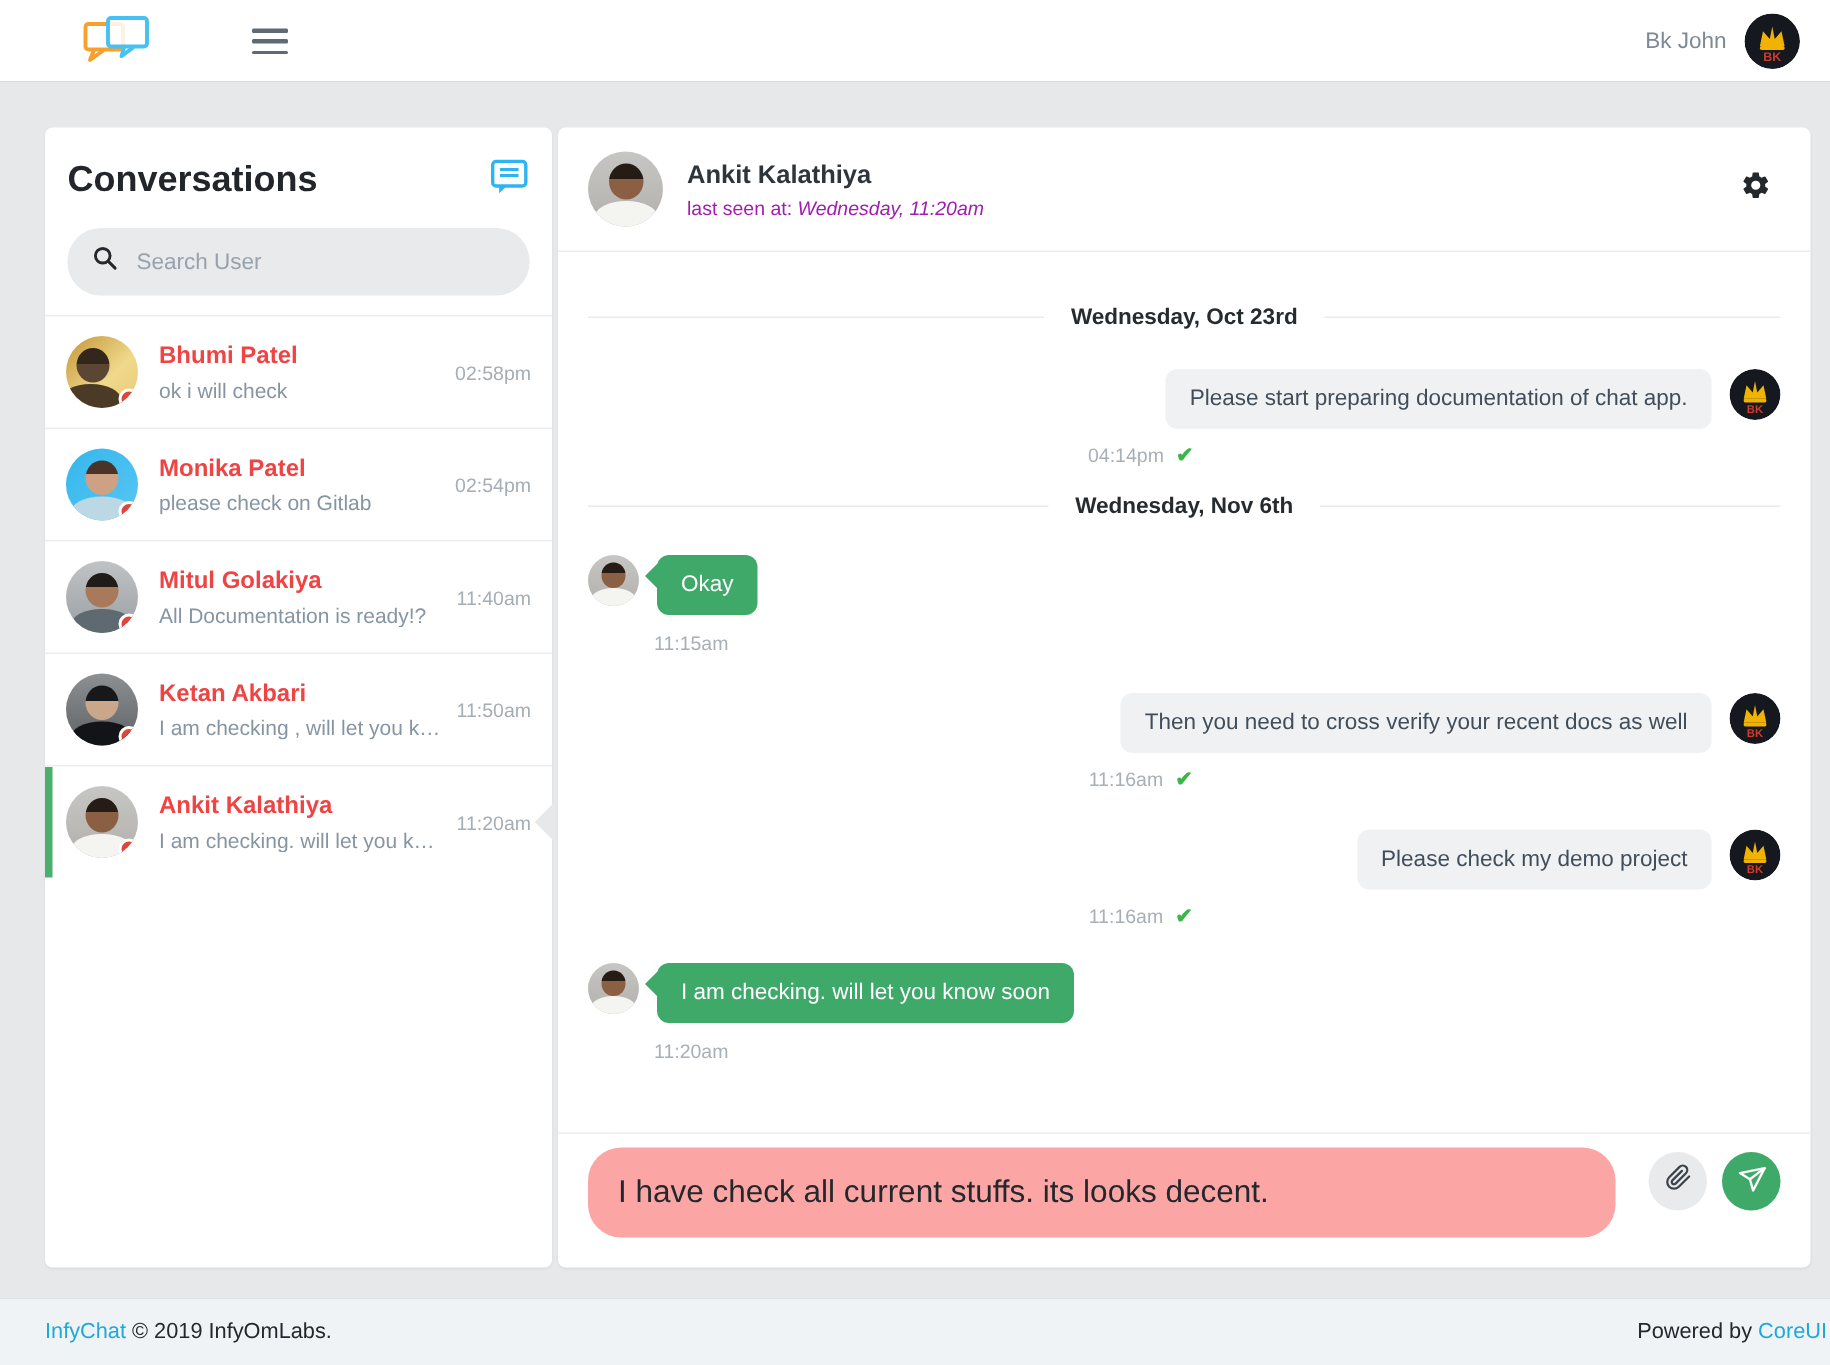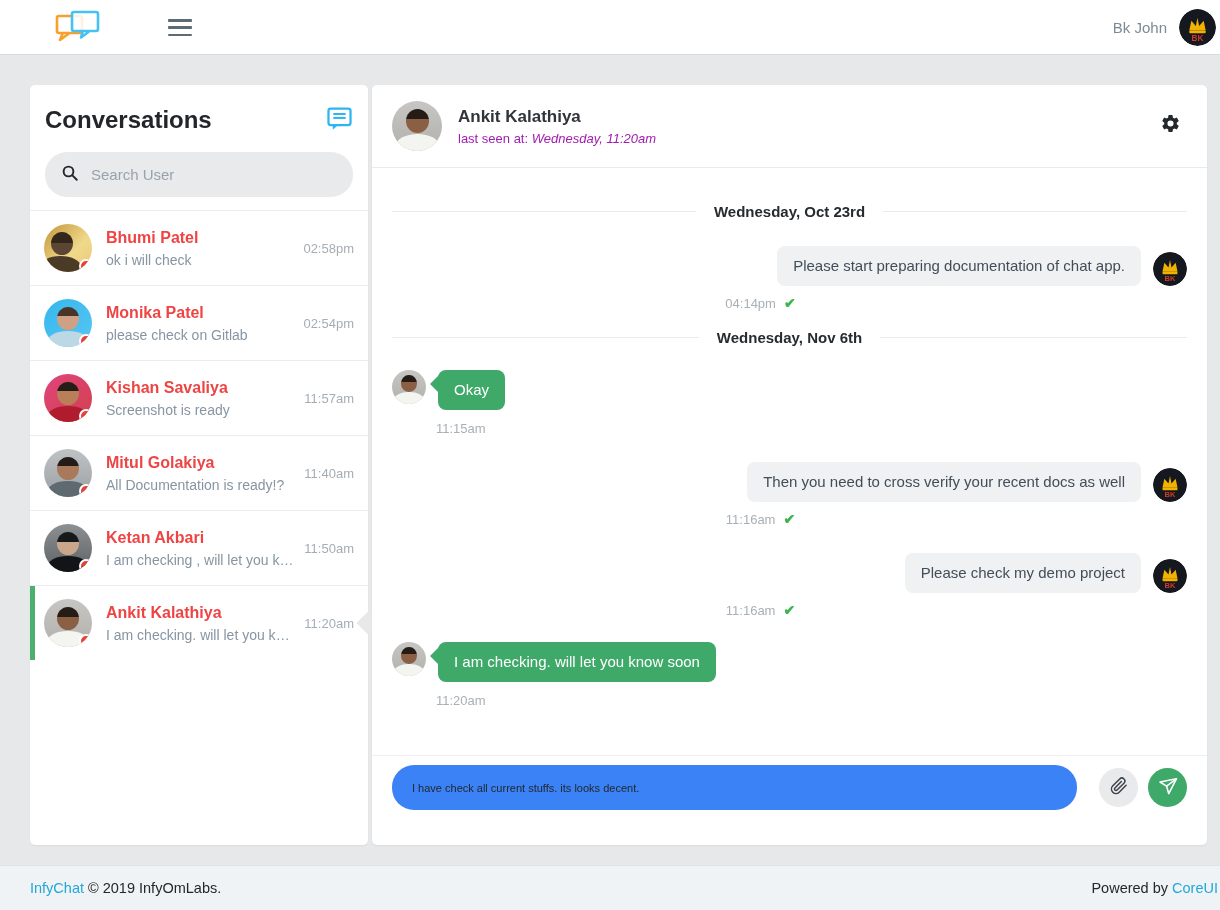--- a/index.html
+++ b/index.html
@@ -10,21 +10,21 @@
   html,body{width:1220px;height:910px;overflow:hidden;}
   body{font-family:"Liberation Sans",sans-serif;background:#e7e8e9;position:relative;}
 
   
   .app-header{position:absolute;top:0;left:0;width:1220px;height:55px;background:#fff;
     border-bottom:1px solid #d8dbe0;display:flex;align-items:center;}
   .logo-wrap{position:absolute;left:54px;top:9px;}
   .burger{position:absolute;left:168px;top:19px;width:24px;height:17px;display:flex;
     flex-direction:column;justify-content:space-between;cursor:pointer;}
   .burger span{display:block;height:2.5px;background:#5e6b75;border-radius:1px;}
-  .hdr-right{position:absolute;right:4px;top:0;height:55px;display:flex;align-items:center;gap:12px;}
+  .hdr-right{position:absolute;right:20px;top:0;height:55px;display:flex;align-items:center;gap:12px;}
   .hdr-user{color:#7d8a95;font-size:15px;}
 
   
   .crown-av{border-radius:50%;overflow:hidden;display:block;}
 
   
   .pavatar{border-radius:50%;position:relative;overflow:hidden;flex:0 0 auto;}
   .pavatar i{position:absolute;display:block;}
   .pavatar .head{width:46%;height:48%;left:27%;top:16%;border-radius:50%;}
   .pavatar .shirt{width:86%;height:46%;left:7%;bottom:-12%;border-radius:50% 50% 0 0;}
@@ -79,38 +79,38 @@
   .chat-head .pavatar{width:50px;height:50px;margin-right:16px;}
   .chat-name{font-size:17px;font-weight:700;color:#2f353a;margin-bottom:4px;}
   .chat-sub{font-size:13px;color:#a21caf;}
   .chat-sub em{font-style:italic;}
   .gear-btn{position:absolute;right:26px;top:28px;cursor:pointer;line-height:0;}
 
   .chat-body{position:absolute;top:84px;left:0;right:0;bottom:91px;padding:34px 20px 0;overflow:hidden;}
   .divider{display:flex;align-items:center;gap:18px;color:#262b2f;font-weight:700;font-size:15px;}
   .divider .line{flex:1;height:1px;background:#e9ebed;}
   .msg-row{display:flex;align-items:flex-start;}
-  .msg-row.out{justify-content:flex-end;margin-top:26px;align-items:flex-end;}
+  .msg-row.out{justify-content:flex-end;margin-top:26px;}
   .msg-row.in{justify-content:flex-start;margin-top:24px;}
   .msg-row .pavatar,.msg-row .crown-av{width:34px;height:34px;}
   .bubble{padding:10px 16px;border-radius:8px;font-size:15px;line-height:20px;max-width:560px;}
   .out .bubble{background:#f0f1f3;color:#414e5a;margin-right:12px;}
   .in .bubble{background:var(--green);color:#fff;margin-left:12px;position:relative;}
   .in .bubble::before{content:'';position:absolute;left:-8px;top:5px;border:9px solid transparent;
     border-right-color:var(--green);border-left:0;}
   .msg-meta{font-size:13px;color:#a8b0b7;}
   .meta-out{text-align:center;margin:9px 58px 0 0;}
   .meta-in{margin:11px 0 0 44px;}
   .check{color:var(--check-green);font-weight:700;font-size:14px;margin-left:8px;}
   .d2{margin-top:18px;}
 
   .chat-foot{position:absolute;left:0;right:0;bottom:0;height:90px;border-top:1px solid #eceef0;
     display:flex;align-items:flex-start;padding:9px 20px 0;}
-  .chat-foot input{flex:1;height:45px;border:none;outline:none;border-radius:22px;background:#3b82f6;
-    padding:0 20px;font-size:11px;color:#23282c;caret-color:#23282c;font-family:"Liberation Sans",sans-serif;}
+  .chat-foot input{flex:1;height:60px;border:none;outline:none;border-radius:22px;background:#fca5a5;
+    padding:0 20px;font-size:21px;color:#23282c;caret-color:#23282c;font-family:"Liberation Sans",sans-serif;}
   .round-btn{width:39px;height:39px;border-radius:50%;display:flex;align-items:center;
     justify-content:center;cursor:pointer;margin-top:3px;flex:0 0 auto;}
   .attach-btn{background:#e9eaec;margin-left:22px;}
   .send-btn{background:var(--green);margin-left:10px;}
 
   
   .app-footer{position:absolute;left:0;bottom:0;width:1220px;height:45px;background:#f0f3f5;
     border-top:1px solid #e0e3e6;display:flex;align-items:center;justify-content:space-between;
     padding:0 2px 0 30px;font-size:14.5px;color:#23282c;}
   .app-footer a{color:var(--accent-blue);text-decoration:none;cursor:pointer;}
@@ -191,32 +191,20 @@
           <i class="shirt"></i>
           <span class="presence"></span>
       </span>
       <span class="conv-mid">
         <div class="conv-name">Monika Patel</div>
         <div class="conv-prev">please check on Gitlab</div>
       </span>
       <span class="conv-time">02:54pm</span>
     </div>
 
-    <div class="conv-item">
-      <span class="pavatar av-kishan">
-        <i class="head"></i>
-          <i class="shirt"></i>
-          <span class="presence"></span>
-      </span>
-      <span class="conv-mid">
-        <div class="conv-name">Kishan Savaliya</div>
-        <div class="conv-prev">Screenshot is ready</div>
-      </span>
-      <span class="conv-time">11:57am</span>
-    </div>
 
     <div class="conv-item">
       <span class="pavatar av-mitul">
         <i class="head"></i>
           <i class="shirt"></i>
           <span class="presence"></span>
       </span>
       <span class="conv-mid">
         <div class="conv-name">Mitul Golakiya</div>
         <div class="conv-prev">All Documentation is ready!?</div>

